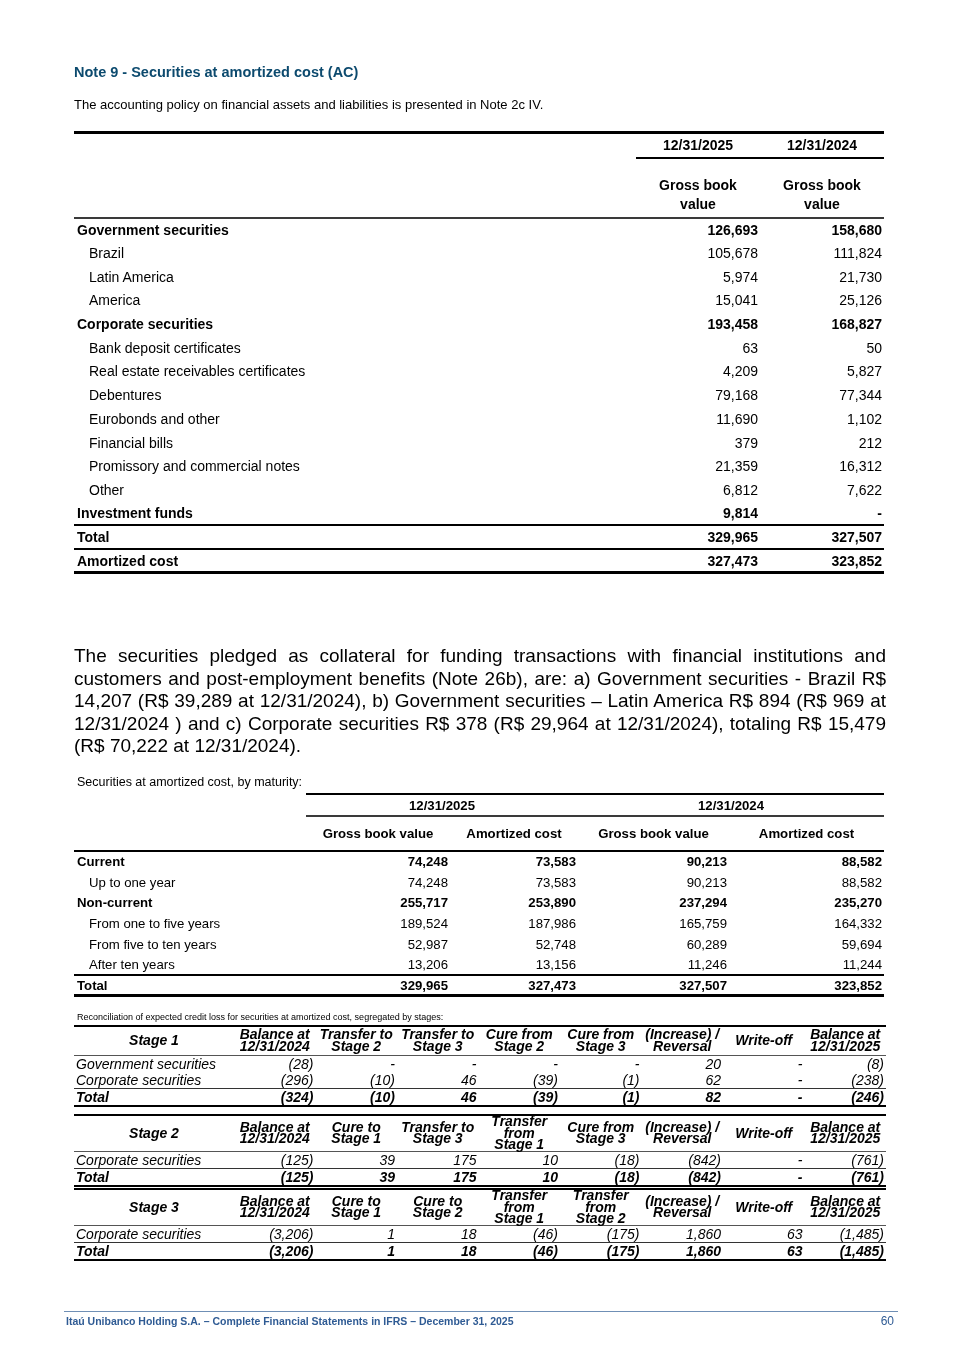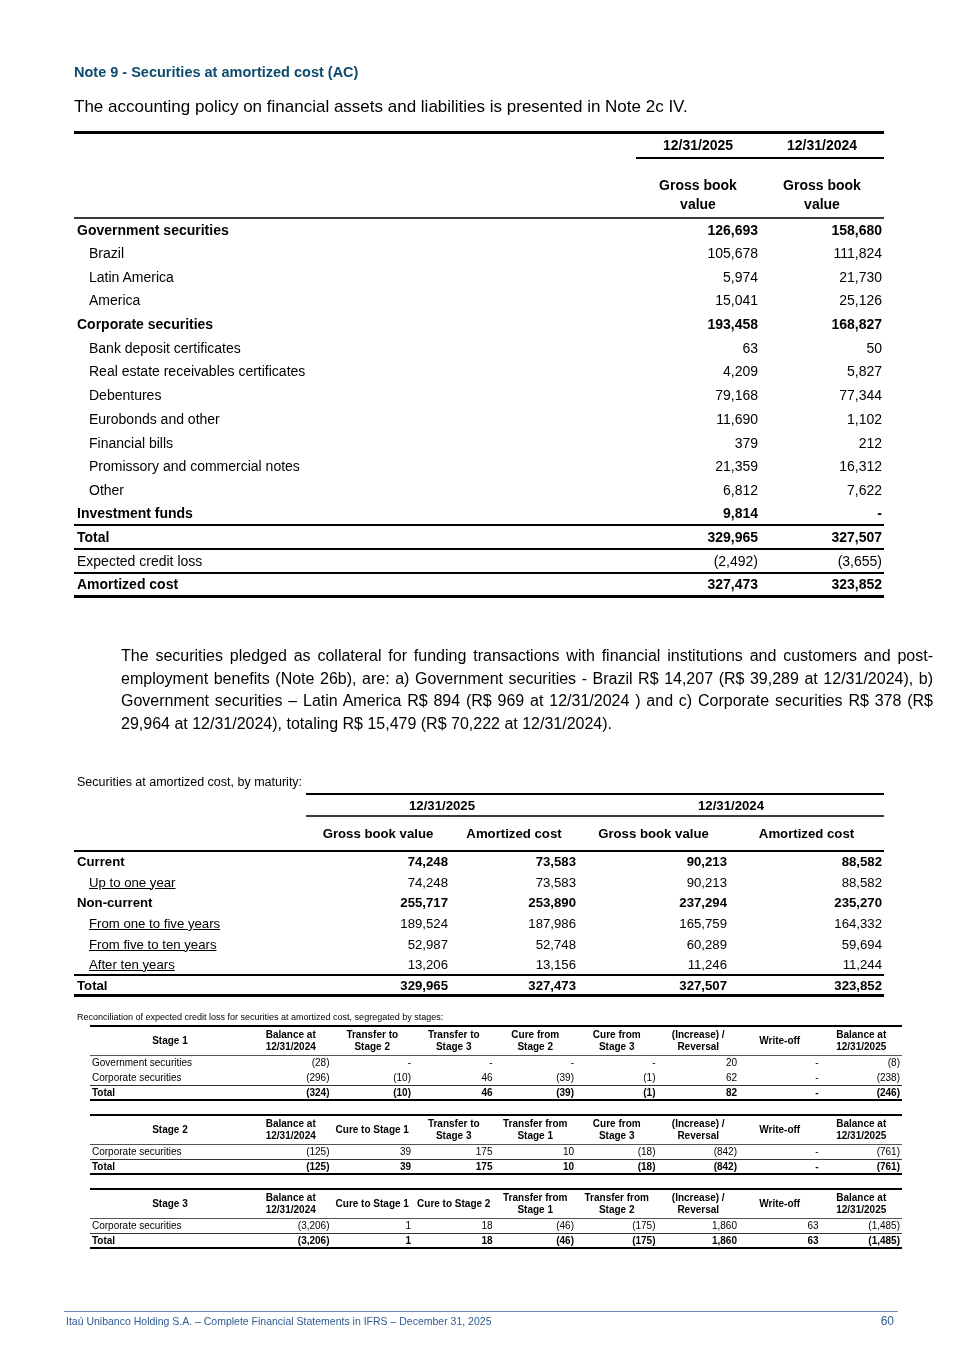--- a/index.html
+++ b/index.html
@@ -1,74 +1,74 @@
 <!DOCTYPE html>
 <html><head>
 <meta charset="utf-8">
 <style>
   * { box-sizing: border-box; margin: 0; padding: 0; }
   body { width: 965px; height: 1365px; background: #fff; font-family: "Liberation Sans", sans-serif; color: #000; position: relative; overflow: hidden; }
   .page { position: absolute; left: 74px; top: 0; width: 810px; }
   .note-title { position: absolute; top: 64px; left: 0; font-size: 14.5px; font-weight: bold; color: #0c4a6e; }
-  .intro { position: absolute; top: 97px; left: 0; font-size: 17px; }
+  .intro { position: absolute; top: 97px; left: 0; font-size: 13px; }
 
   
   .t1 { position: absolute; top: 131px; left: 0; width: 810px; border-collapse: collapse; font-size: 14px; }
   .t1 td, .t1 th { padding: 0; height: 23.7px; }
   .t1 .hdr-top { border-top: 3px solid #000; }
   .t1 th { font-weight: bold; text-align: center; }
   .t1 .c1 { width: 562px; }
   .t1 .c2 { width: 124px; }
   .t1 .c3 { width: 124px; }
   .t1 .datehdr th { height: 25px; border-bottom: 2px solid #000; }
   .t1 .datehdr th.c1 { border-bottom: none; }
   .t1 .subhdr th { height: 60px; line-height: 19px; border-bottom: 2px solid #3a3a3a; padding-top: 14px; }
   .t1 td.num { text-align: right; padding-right: 2px; }
   .t1 td.lbl { padding-left: 3px; }
   .t1 tr.sub td.lbl { padding-left: 15px; }
   .t1 tr.b td { font-weight: bold; }
   .t1 tr.line-top td { border-top: 2px solid #000; }
   .t1 tr.last td { border-bottom: 3px solid #000; }
 
-  .para { position: absolute; top: 645px; left: 0; width: 812px; font-size: 16px; line-height: 22.5px; text-align: justify; margin-left: 47px; }
+  .para { position: absolute; top: 645px; left: 0; width: 812px; font-size: 19px; line-height: 22.5px; text-align: justify; }
   .caption2 { position: absolute; top: 775px; left: 3px; font-size: 12.5px; }
 
   
   .t2 { position: absolute; top: 793px; left: 0; width: 810px; border-collapse: collapse; font-size: 13.2px; }
   .t2 td, .t2 th { padding: 0; }
   .t2 th { font-weight: bold; text-align: center; }
   .t2 .date-row th { height: 22px; border-top: 2px solid #000; }
   .t2 .date-row th.empty { border-top: none; }
   .t2 .date-row th.date { border-bottom: 2px solid #3a3a3a; }
   .t2 .col-row th { height: 35px; border-bottom: 2px solid #000; }
   .t2 .col-row th.empty { border-bottom: 2px solid #000; }
   .t2 td { height: 20.7px; }
   .t2 td.num { text-align: right; padding-right: 2px; }
   .t2 td.lbl { padding-left: 3px; }
-  .t2 tr.sub td.lbl { padding-left: 15px; text-decoration: underline; }
+  .t2 tr.sub td.lbl { padding-left: 15px; }
   .t2 tr.b td { font-weight: bold; }
   .t2 tr.total td { border-top: 2px solid #000; border-bottom: 3px solid #000; }
 
   .caption3 { position: absolute; top: 1012px; left: 3px; font-size: 9px; }
 
   
-  .st { position: absolute; left: 16px; width: 812px; border-collapse: collapse; font-size: 10px; }
+  .st { position: absolute; left: 0; width: 812px; border-collapse: collapse; font-size: 14px; font-style: italic; }
   .st th { font-weight: bold; text-align: center; line-height: 11.5px; height: 29px; border-top: 2px solid #000; border-bottom: 1px solid #555; padding: 0; }
   .st td { height: 15px; padding: 0; }
   .st td.num { text-align: right; padding-right: 2px; }
   .st td.lbl { padding-left: 2px; }
   .st tr.total td { font-weight: bold; border-top: 1.5px solid #333; border-bottom: 2px solid #000; }
   .st .w0 { width: 160px; }
   .st .w { width: 81.5px; }
   .st1 { top: 1025px; }
   .st2 { top: 1114px; }
   .st3 { top: 1188px; }
 
   .footer-line { position: absolute; top: 1311px; left: 64px; width: 834px; border-top: 1px solid #6f8fb5; }
-  .footer-text { position: absolute; top: 1315px; left: 66px; font-size: 10.5px; color: #2f5b94; }
+  .footer-text { position: absolute; top: 1315px; left: 66px; font-size: 10.5px; color: #2f5b94; font-weight: bold; }
   .footer-page { position: absolute; top: 1314px; right: 71px; font-size: 12px; color: #2f5b94; }
 </style>
 </head>
 <body>
 
 <div class="page">
   <div class="note-title">Note 9 - Securities at amortized cost (AC)</div>
   <div class="intro">The accounting policy on financial assets and liabilities is presented in Note 2c IV.</div>
 
   <table class="t1">
@@ -147,25 +147,20 @@
         </tr>
         <tr class="b">
           <td class="lbl">Investment funds</td>
           <td class="num">9,814</td>
           <td class="num">-</td>
         </tr>
         <tr class="b line-top">
           <td class="lbl">Total</td>
           <td class="num">329,965</td>
           <td class="num">327,507</td>
-        </tr>
-        <tr class="line-top">
-          <td class="lbl">Expected credit loss</td>
-          <td class="num">(2,492)</td>
-          <td class="num">(3,655)</td>
         </tr>
         <tr class="b line-top last">
           <td class="lbl">Amortized cost</td>
           <td class="num">327,473</td>
           <td class="num">323,852</td>
         </tr>
       </tbody>
   </table>
 
   <div class="para">The securities pledged as collateral for funding transactions with financial institutions and customers and post-employment benefits (Note 26b), are: a) Government securities - Brazil R$ 14,207 (R$ 39,289 at 12/31/2024), b) Government securities – Latin America R$ 894 (R$ 969 at 12/31/2024 ) and c) Corporate securities R$ 378 (R$ 29,964 at 12/31/2024), totaling R$ 15,479 (R$ 70,222 at 12/31/2024).</div>

